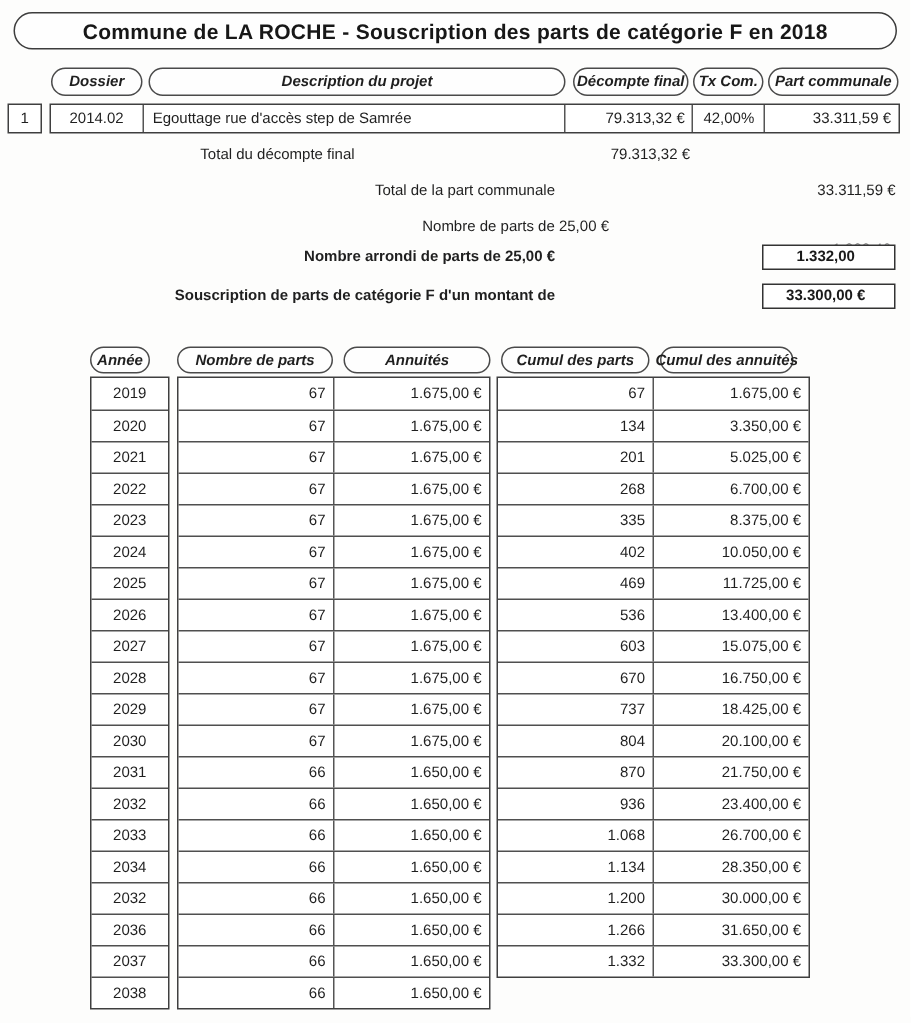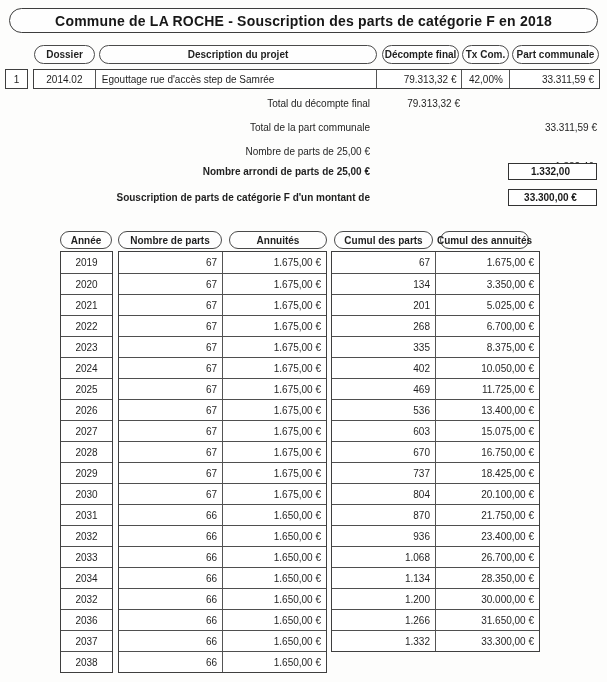--- a/index.html
+++ b/index.html
@@ -6,21 +6,21 @@
   .page {
     position:relative; width:607px; height:682px;
     background:#fdfdfc; overflow:hidden;
     font-family:"Liberation Sans", sans-serif; color:#222;
   }
   
   .pill {
     position:absolute; height:19px; box-sizing:border-box;
     border:1.5px solid #4a4a4a; border-radius:10px; background:#fefefe;
     display:flex; align-items:center; justify-content:center;
-    font-size:10px; font-weight:bold; color:#1f1f1f;
+    font-size:10px; font-weight:bold; font-style:italic; color:#1f1f1f;
     white-space:nowrap;
   }
   .title-box {
     position:absolute; left:9px; top:8px; width:589px; height:25px; box-sizing:border-box;
     border:1.8px solid #3d3d3d; border-radius:13px; background:#fefefe;
     display:flex; align-items:center; justify-content:center;
     font-size:14px; font-weight:bold; color:#171717; letter-spacing:0.2px;
   }
   .box { position:absolute; box-sizing:border-box; border:1.5px solid #3f3f3f; background:#fff; }
   .cell { display:flex; align-items:center; box-sizing:border-box; font-size:10px; color:#1f1f1f; }
@@ -74,40 +74,40 @@
   <div class="box" style="left:33px; top:69px; width:567px; height:20px;">
     <div class="proj-row">
       <div class="cell center" style="width:61px;">2014.02</div>
       <div class="cell left vline" style="width:282px;">Egouttage rue d'accès step de Samrée</div>
       <div class="cell right vline" style="width:86px;">79.313,32 €</div>
       <div class="cell center vline" style="width:48px;">42,00%</div>
       <div class="cell right vline" style="width:90px;">33.311,59 €</div>
     </div>
   </div>
 
-  <div class="sum-label" style="top:98px;">Total du décompte final</div>
+  <div class="sum-label" style="top:98px;text-align:center;">Total du décompte final</div>
   <div class="sum-value" style="left:380px; top:98px; width:80px;">79.313,32 €</div>
 
   <div class="sum-label" style="top:122px;">Total de la part communale</div>
   <div class="sum-value" style="left:497px; top:122px; width:100px;">33.311,59 €</div>
 
-  <div class="sum-label" style="top:146px;">Nombre de parts de 25,00 €</div>
+  <div class="sum-label" style="top:146px;margin-left:36px;">Nombre de parts de 25,00 €</div>
   <div class="sum-value" style="left:497px; top:161px; width:97px;">1.332,46</div>
 
   <div class="sum-label bold" style="top:166px;">Nombre arrondi de parts de 25,00 €</div>
   <div class="sum-box" style="top:163px;">
     <span>1.332,00</span>
   </div>
 
   <div class="sum-label bold" style="top:192px;">Souscription de parts de catégorie F d'un montant de</div>
   <div class="sum-box" style="top:189px;">
     <span>33.300,00 €</span>
   </div>
 
-  <div class="pill" style="left:60px; top:231px; width:52px; height:18px;">Année</div>
+  <div class="pill" style="left:60px; top:231px; width:40px; height:18px;">Année</div>
   <div class="pill" style="left:118px; top:231px; width:104px; height:18px;">Nombre de parts</div>
   <div class="pill" style="left:334px; top:231px; width:99px; height:18px;">Cumul des parts</div>
   <div class="pill" style="left:229px; top:231px; width:98px; height:18px;">Annuités</div>
   <div class="pill" style="left:440px; top:231px; width:89px; height:18px;">Cumul des annuités</div>
 
   <div class="sched-box" style="left:60px; top:251px; width:53px;">
 
       <div class="sched-row">
         <div class="cell center" style="width:100%;">2019</div>
       </div>

